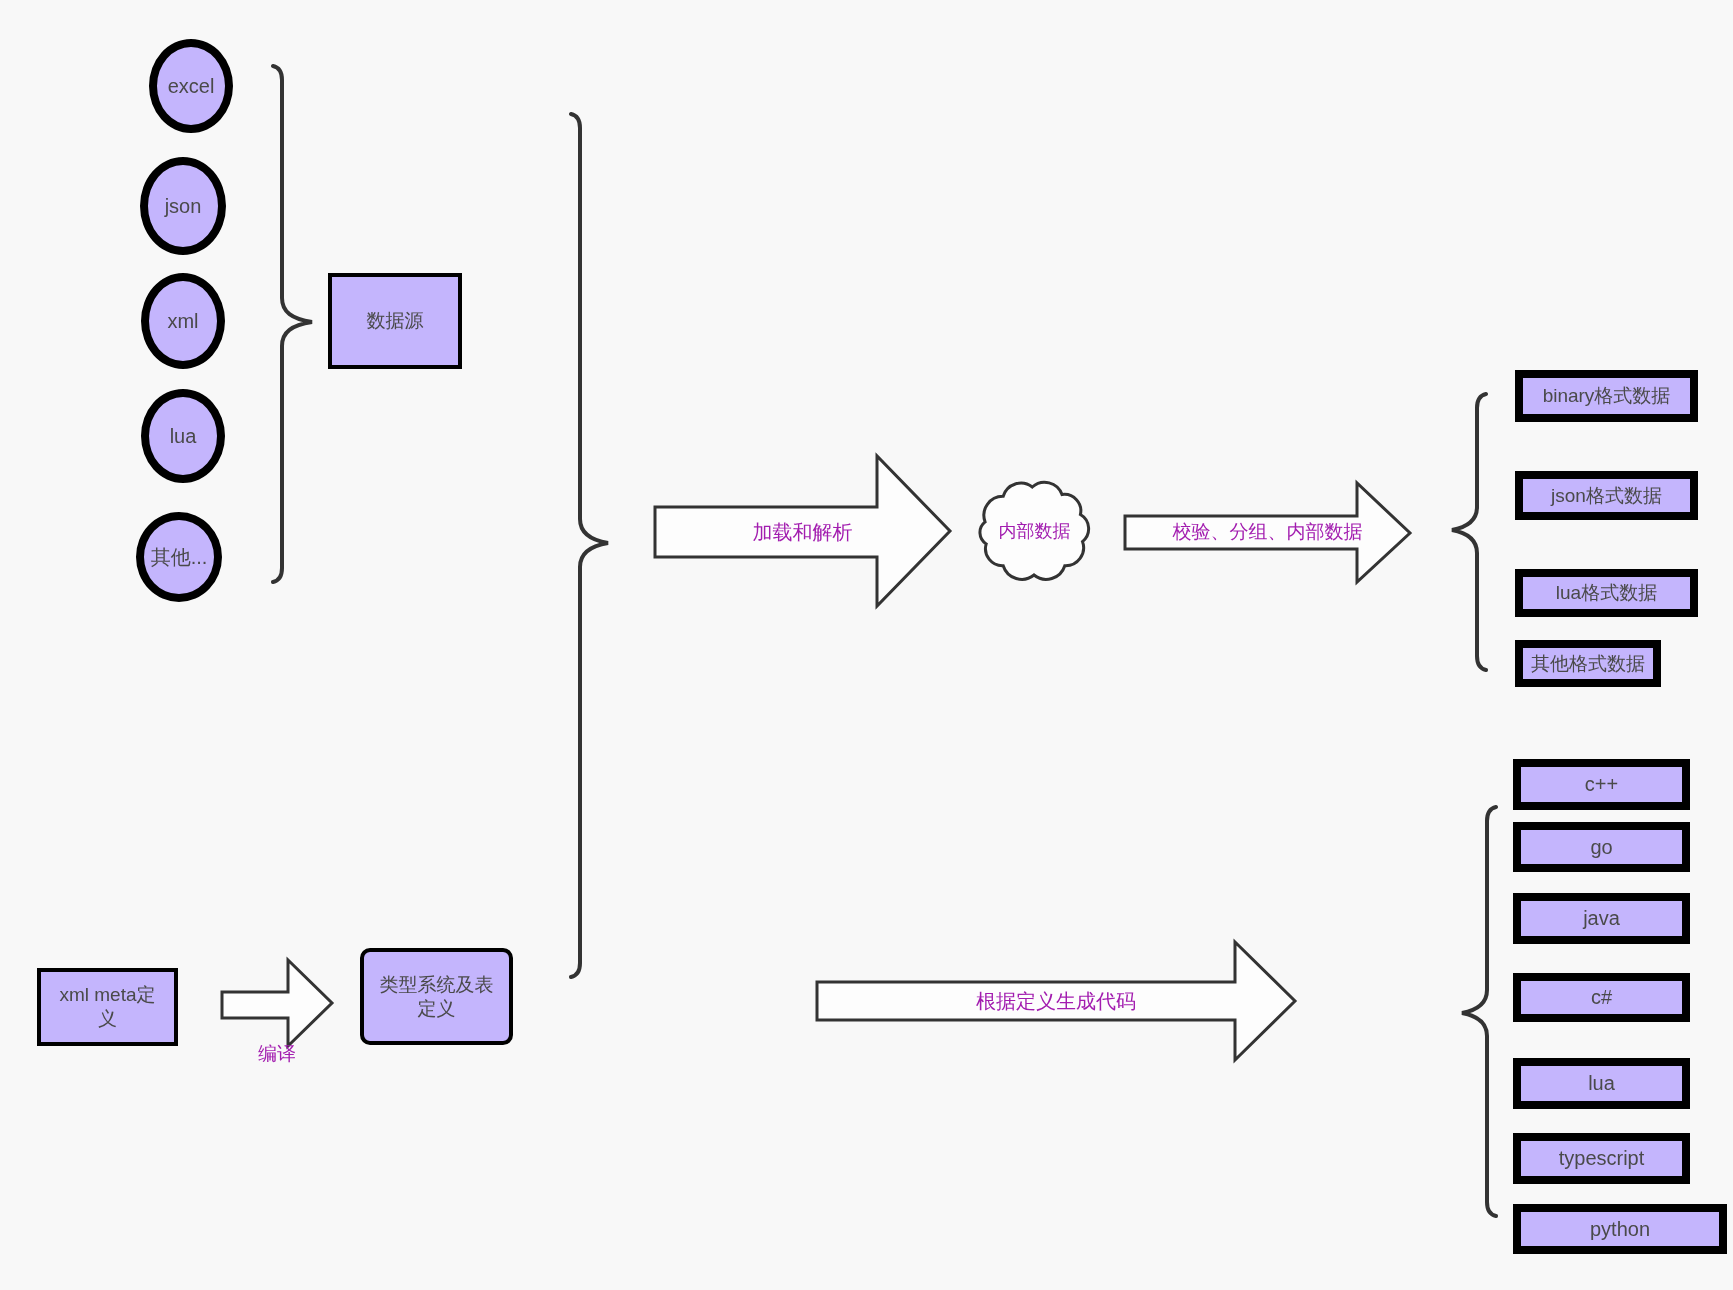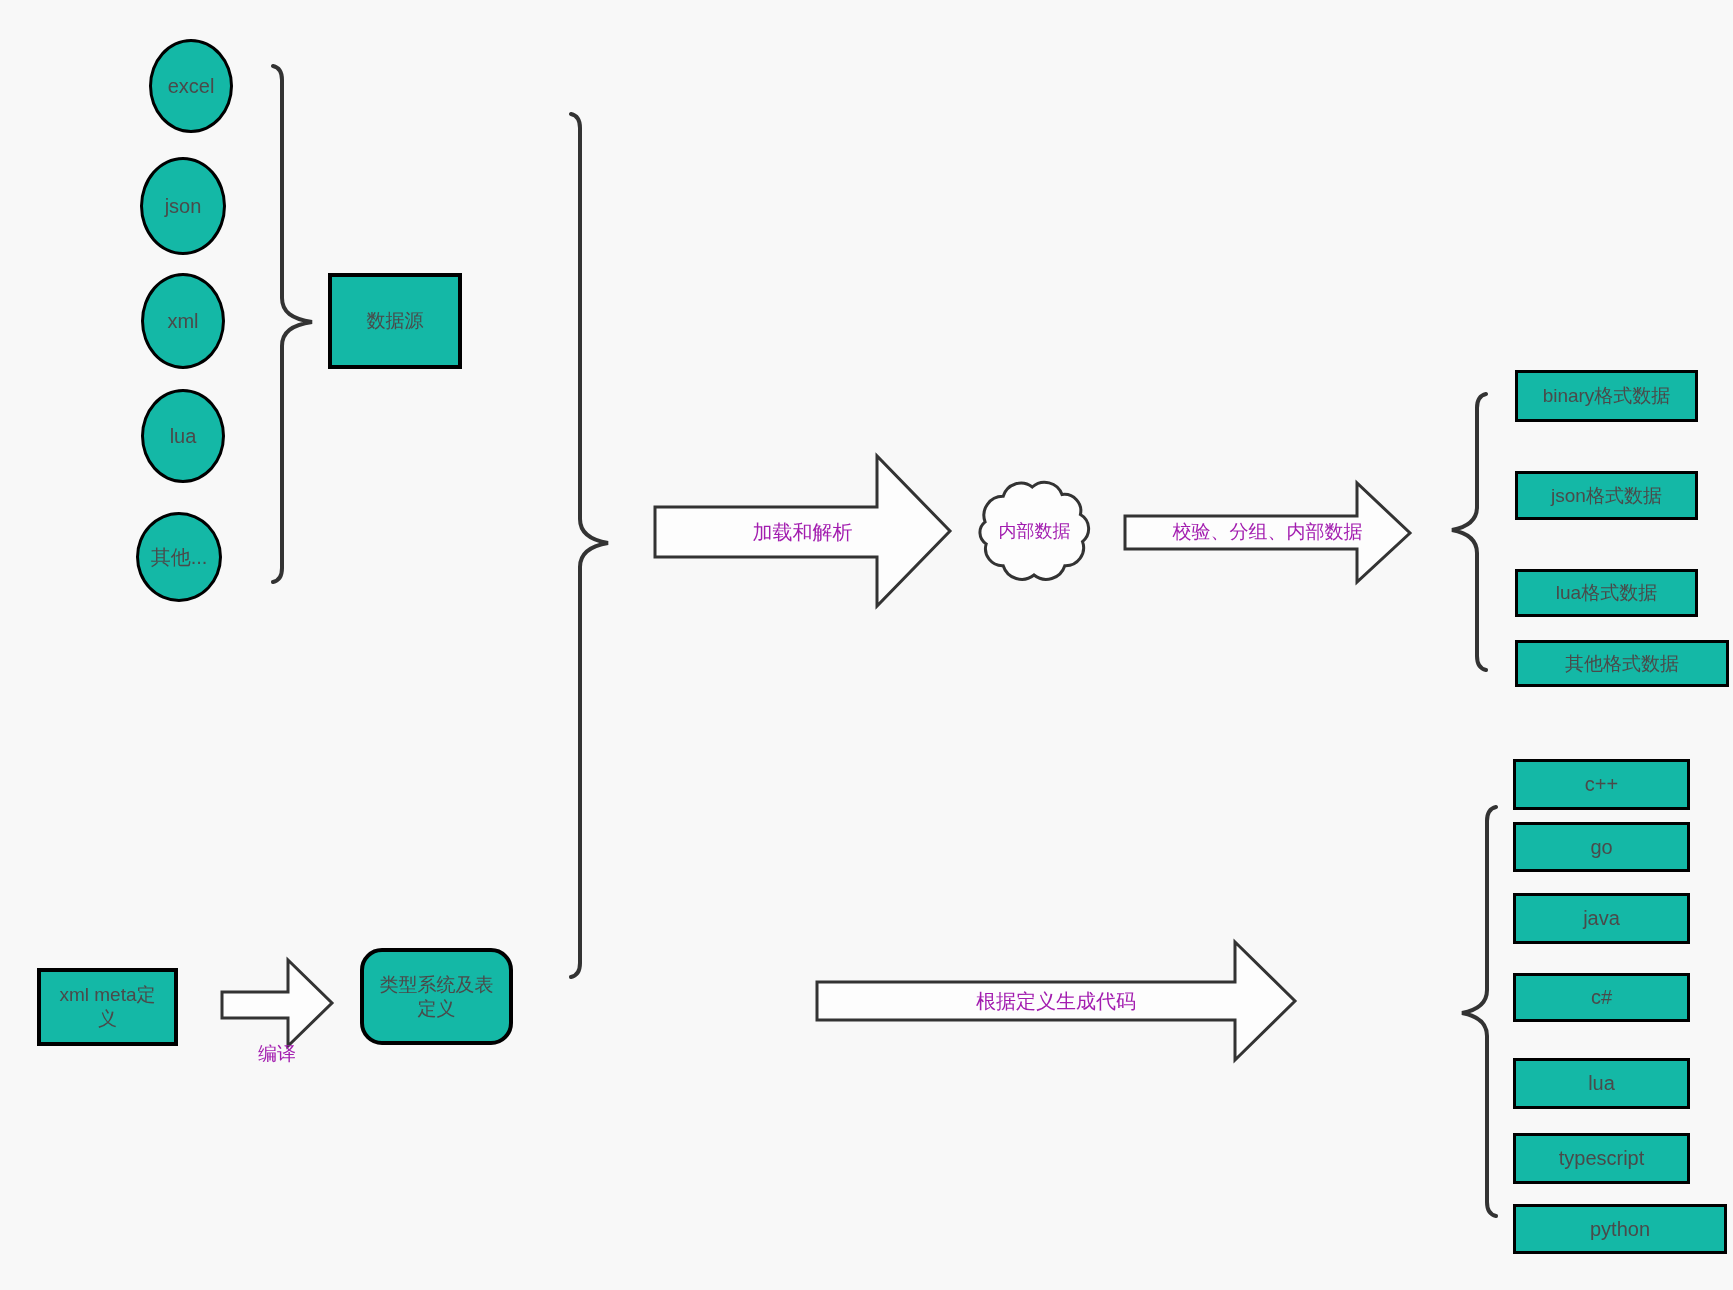--- a/index.html
+++ b/index.html
@@ -7,26 +7,26 @@
     width:1733px;height:1290px;
     background:#f8f8f8;
     font-family:"Liberation Sans","DejaVu Sans",sans-serif;
     position:relative;
     overflow:hidden;
   }
   #canvas{position:absolute;left:0;top:0;width:1733px;height:1290px;}
   #shapes{position:absolute;left:0;top:0;pointer-events:none;}
   .node{
     position:absolute;box-sizing:border-box;
-    background:#14b8a6;border:3px solid #000000;
+    background:#c4b5fd;border:8px solid #000000;
     display:flex;align-items:center;justify-content:center;
     color:#4a4a4a;font-size:19px;text-align:center;line-height:1.25;
   }
   .ellipse{border-radius:50%;font-size:20px;}
-  .rbox{border-radius:22px;border-width:4px;}
+  .rbox{border-radius:10px;border-width:4px;}
   .thick{border-width:4px;}
   .wrapbox{padding:0 13px;}
   .lang{font-size:20px;}
   .lbl{
     position:absolute;display:flex;align-items:center;justify-content:center;
     color:#a21caf;pointer-events:none;white-space:nowrap;
   }
   .brace{fill:none;stroke:#333333;stroke-width:4;stroke-linecap:round;}
   .blockarrow{fill:#fdfdfd;stroke:#333333;stroke-width:3;stroke-linejoin:miter;}
   .cloud{fill:#fdfdfd;stroke:#333333;stroke-width:3;}
@@ -75,21 +75,21 @@
 
   <div class="node thick" style="left:328px;top:273px;width:134px;height:96px;">数据源</div>
 
   <div class="node thick wrapbox" style="left:37px;top:968px;width:141px;height:78px;">xml meta定义</div>
 
   <div class="node rbox" style="left:360px;top:948px;width:153px;height:97px;padding:0 10px;">类型系统及表定义</div>
 
   <div class="node" style="left:1515px;top:370px;width:183px;height:52px;">binary格式数据</div>
   <div class="node" style="left:1515px;top:471px;width:183px;height:49px;">json格式数据</div>
   <div class="node" style="left:1515px;top:569px;width:183px;height:48px;">lua格式数据</div>
-  <div class="node" style="left:1515px;top:640px;width:214px;height:47px;">其他格式数据</div>
+  <div class="node" style="left:1515px;top:640px;width:146px;height:47px;">其他格式数据</div>
 
   <div class="node lang" style="left:1513px;top:759px;width:177px;height:51px;">c++</div>
   <div class="node lang" style="left:1513px;top:822px;width:177px;height:50px;">go</div>
   <div class="node lang" style="left:1513px;top:893px;width:177px;height:51px;">java</div>
   <div class="node lang" style="left:1513px;top:973px;width:177px;height:49px;">c#</div>
   <div class="node lang" style="left:1513px;top:1058px;width:177px;height:51px;">lua</div>
   <div class="node lang" style="left:1513px;top:1133px;width:177px;height:51px;">typescript</div>
   <div class="node lang" style="left:1513px;top:1204px;width:214px;height:50px;">python</div>
 
   <div class="lbl" style="left:655px;top:507px;width:295px;height:50px;font-size:20px;">加载和解析</div>

